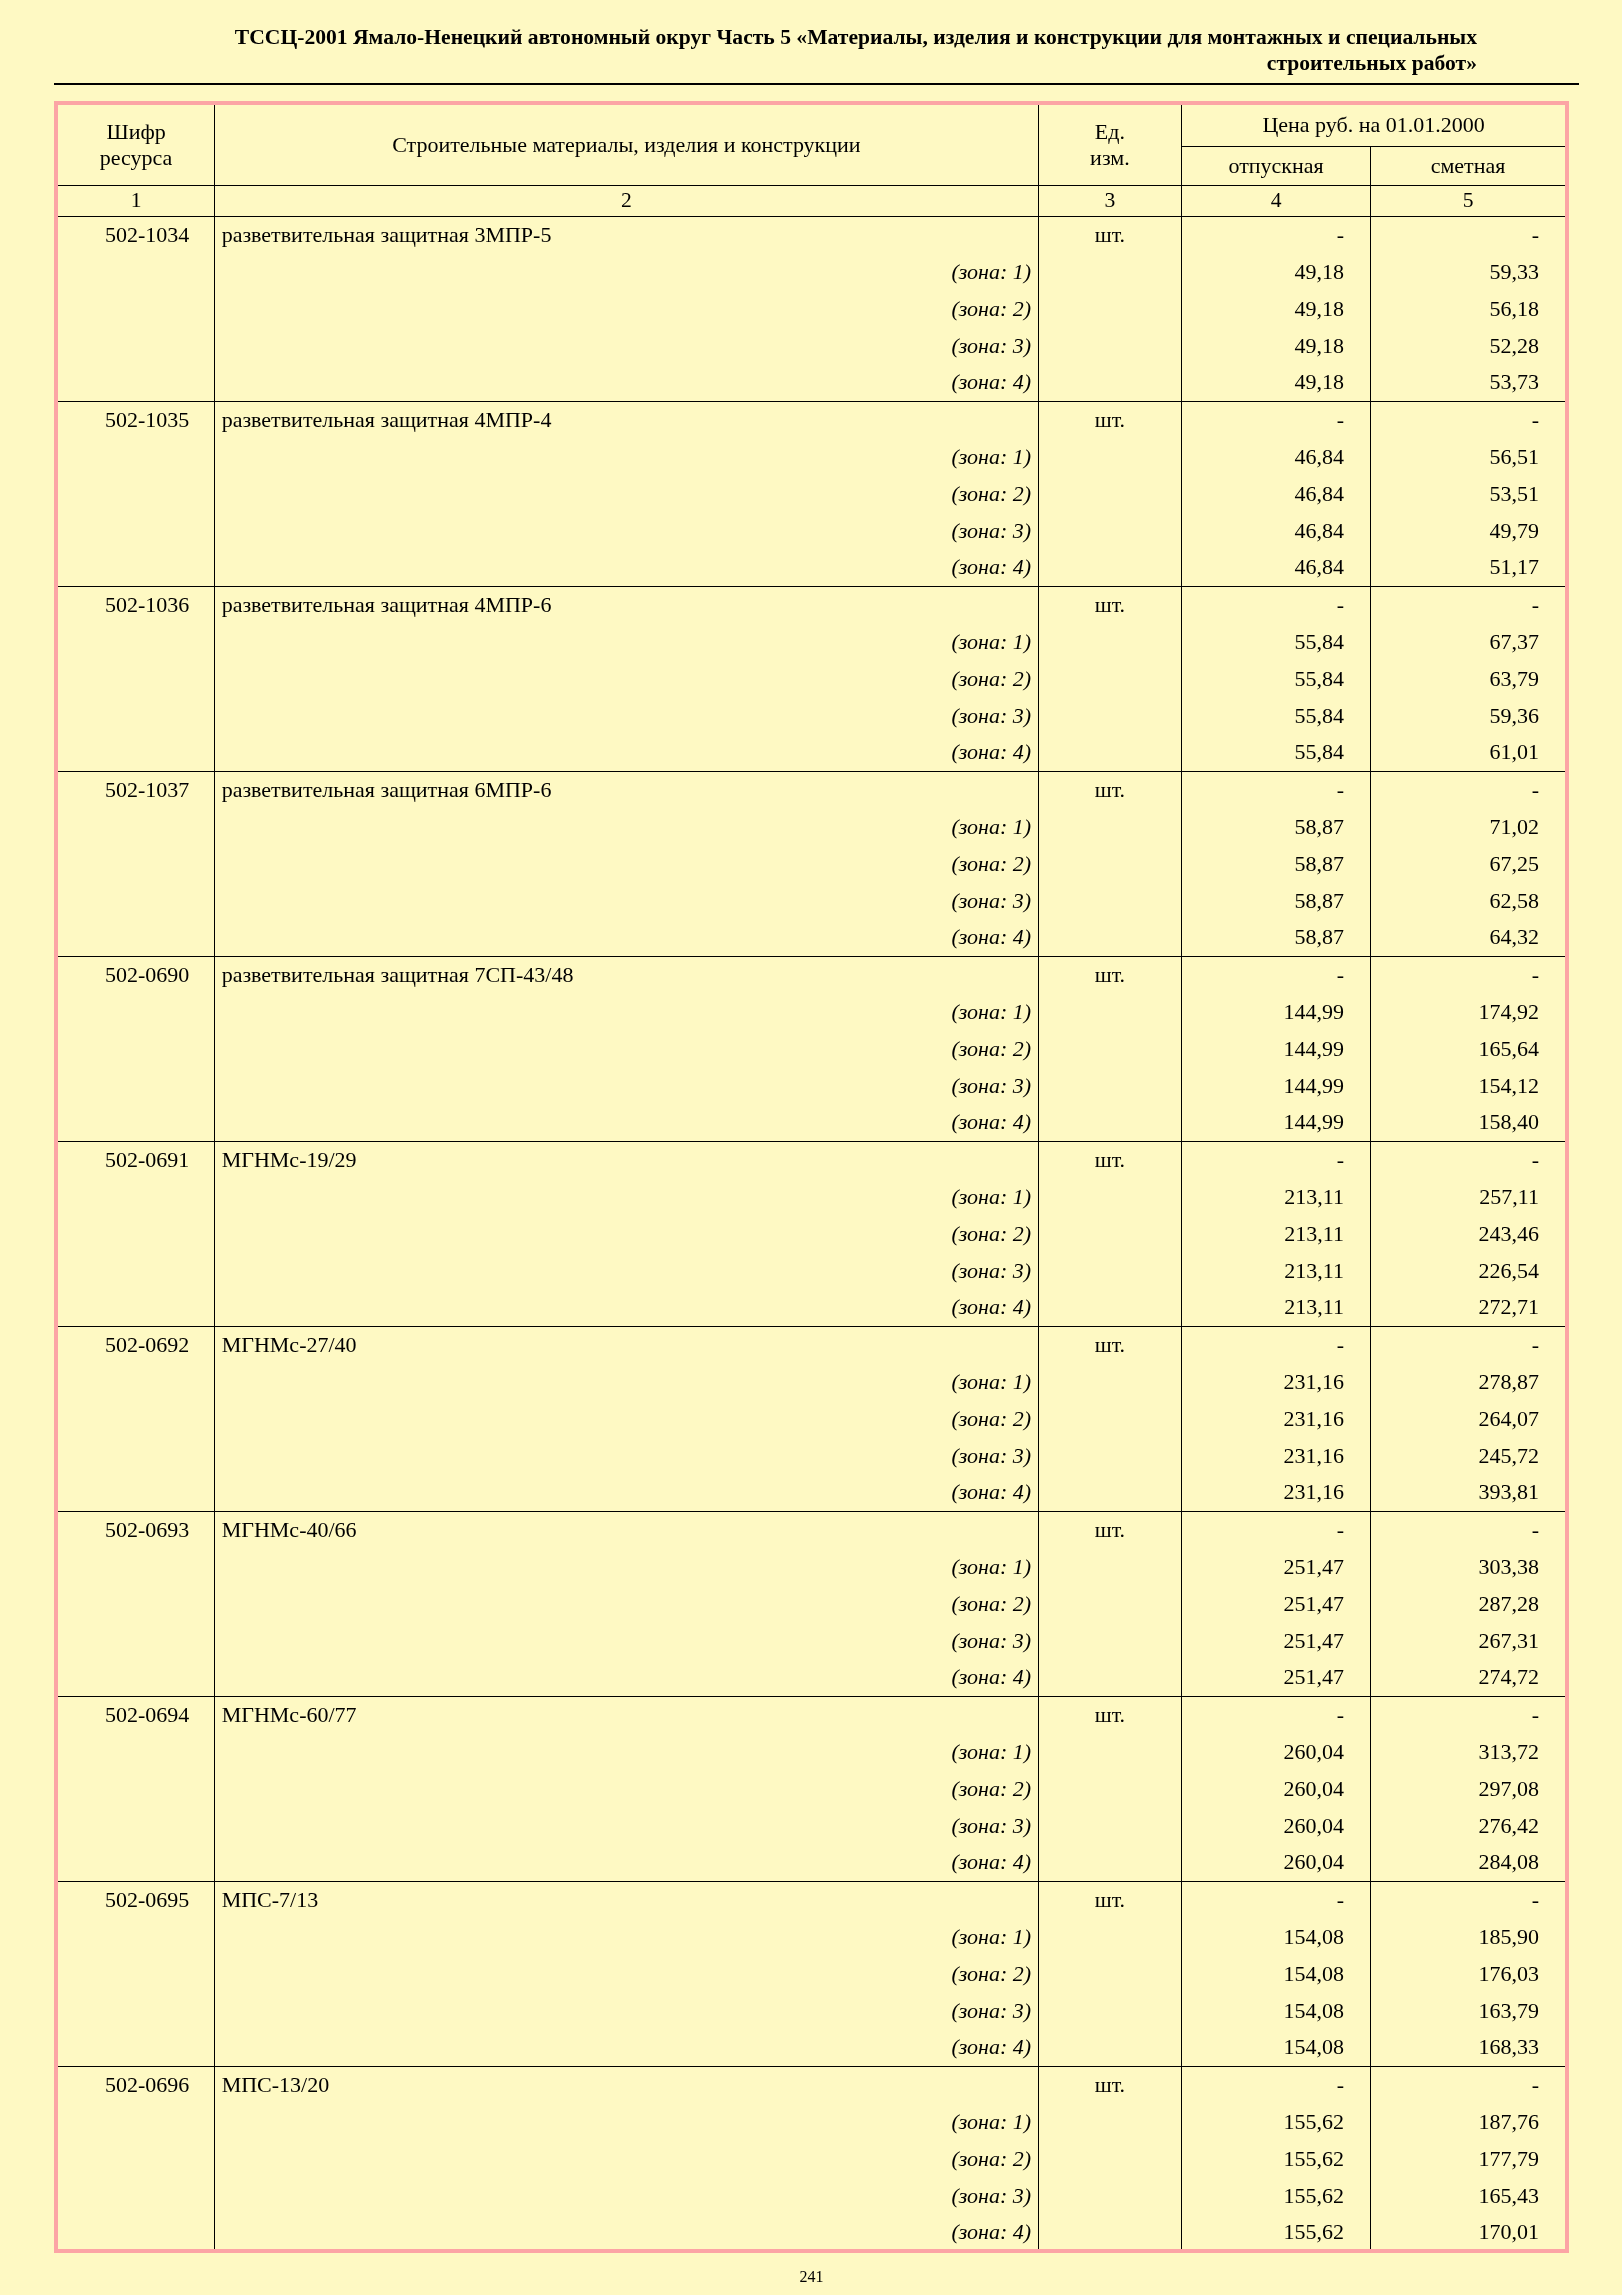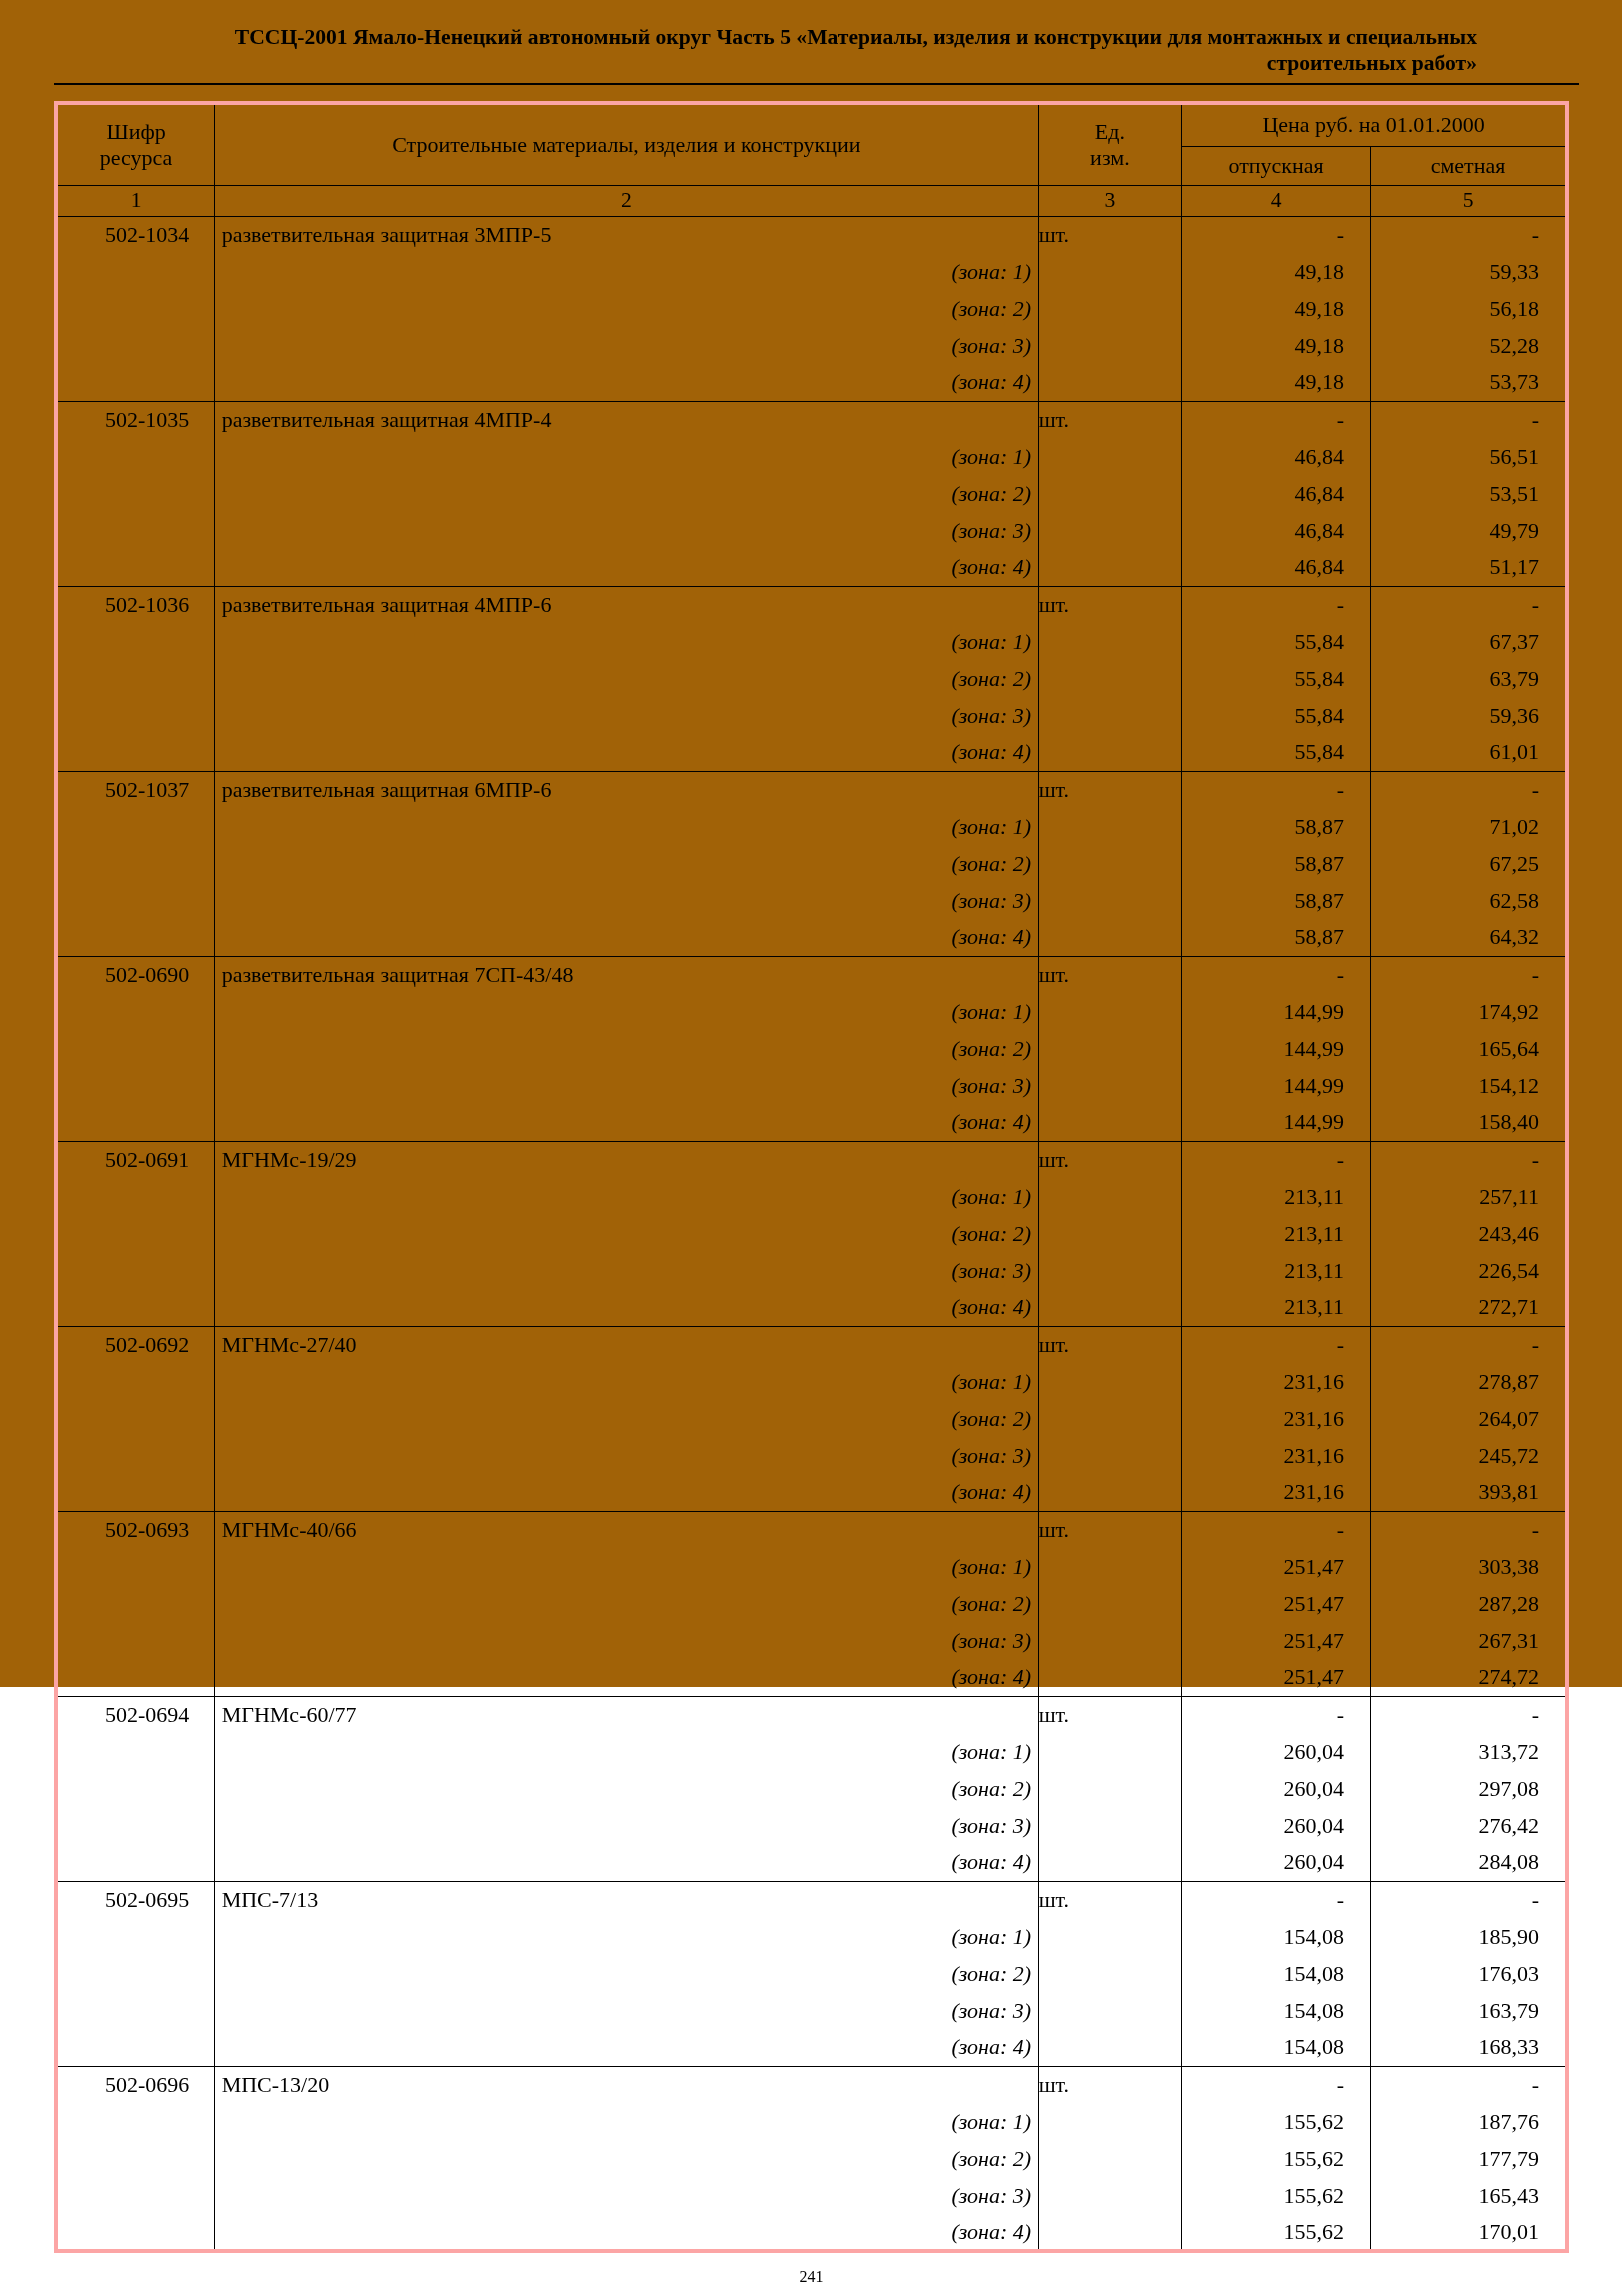--- a/index.html
+++ b/index.html
@@ -6,23 +6,23 @@
   html, body { background: #ffffff; }
   body {
     width: 1623px;
     height: 2295px;
     font-family: "Liberation Serif", serif;
     color: #000;
   }
   .page {
     position: relative;
     width: 1623px;
-    height: 1687px;
+    height: 2295px;
     padding: 23.6px 54px 0 54px;
-    background: #a16207;
+    background: #fef9c3;
   }
   .doc-header {
     width: 1515px;
     margin: 0 auto;
   }
   .doc-header-text {
     width: 1302px;
     margin-left: auto;
     margin-right: 92px;
     text-align: right;
@@ -65,21 +65,21 @@
   tr.numbers-row {
     height: 31px;
     border-top: 1.3px solid #000;
     border-bottom: 1.3px solid #000;
   }
   tr.numbers-row td { text-align: center; font-size: 21.6px; }
   tbody { border-top: 1.3px solid #000; }
   tbody td { height: 37px; }
   td.code { text-align: center; padding-left: 22px; }
   td.name { text-align: left; padding-left: 6.5px; }
-  td.unit { text-align: left; margin-left: 28px; }
+  td.unit { text-align: center; margin-left: 28px; }
   td.num  { text-align: right; padding-right: 26px; }
   td.zone {
     text-align: right;
     padding-right: 6.5px;
     font-style: italic;
   }
   .page-number {
     margin-top: 14.4px;
     text-align: center;
     font-size: 16px;

